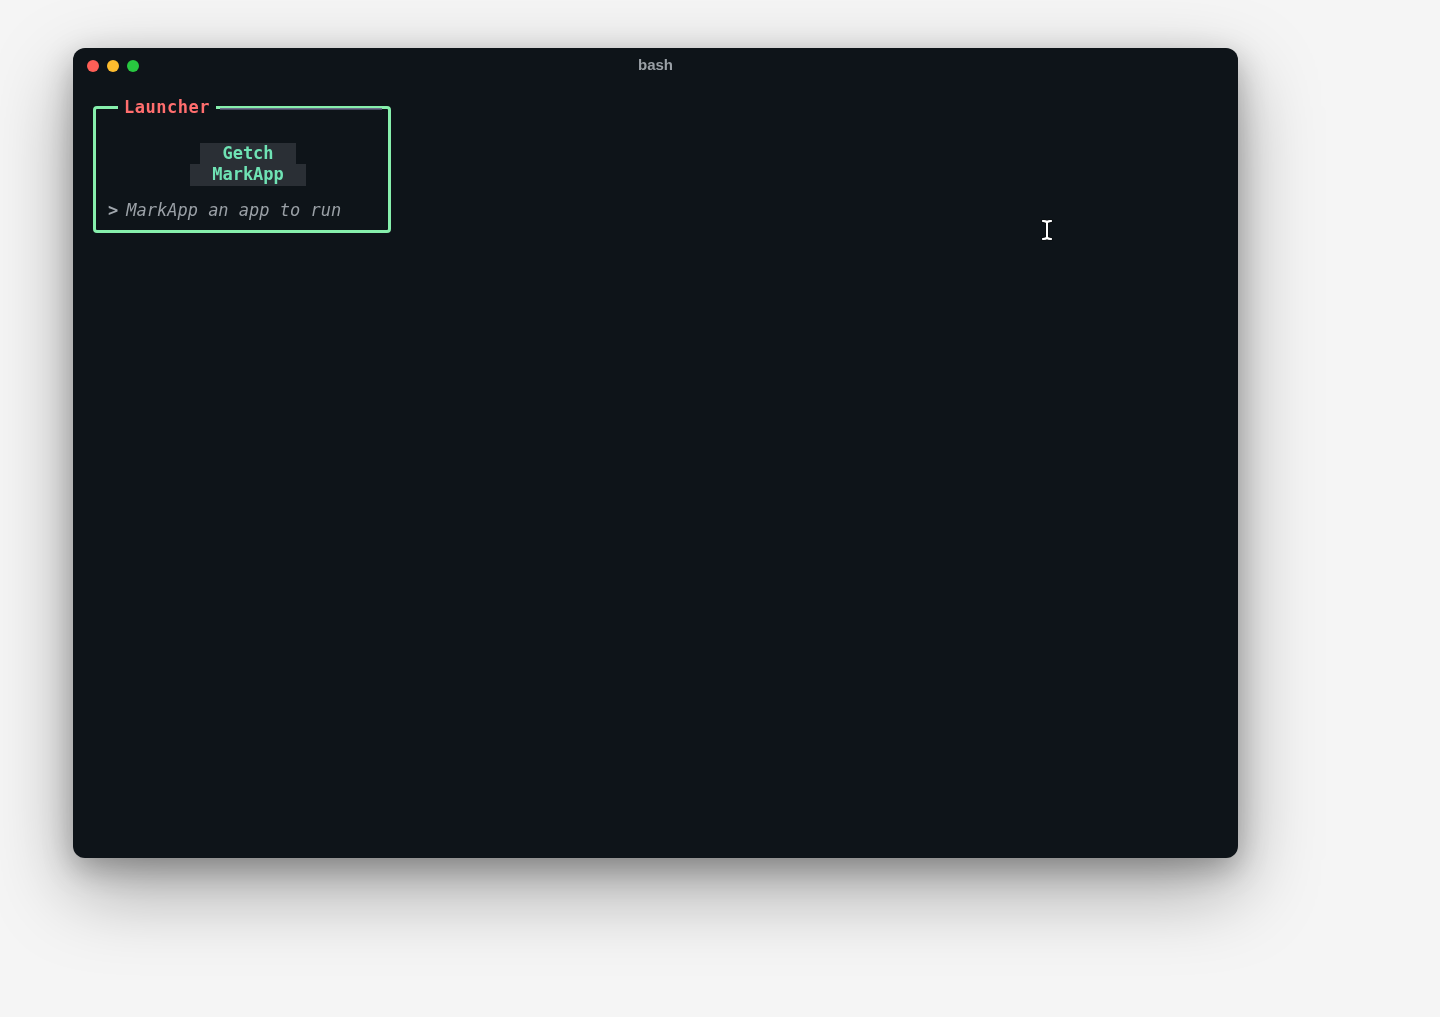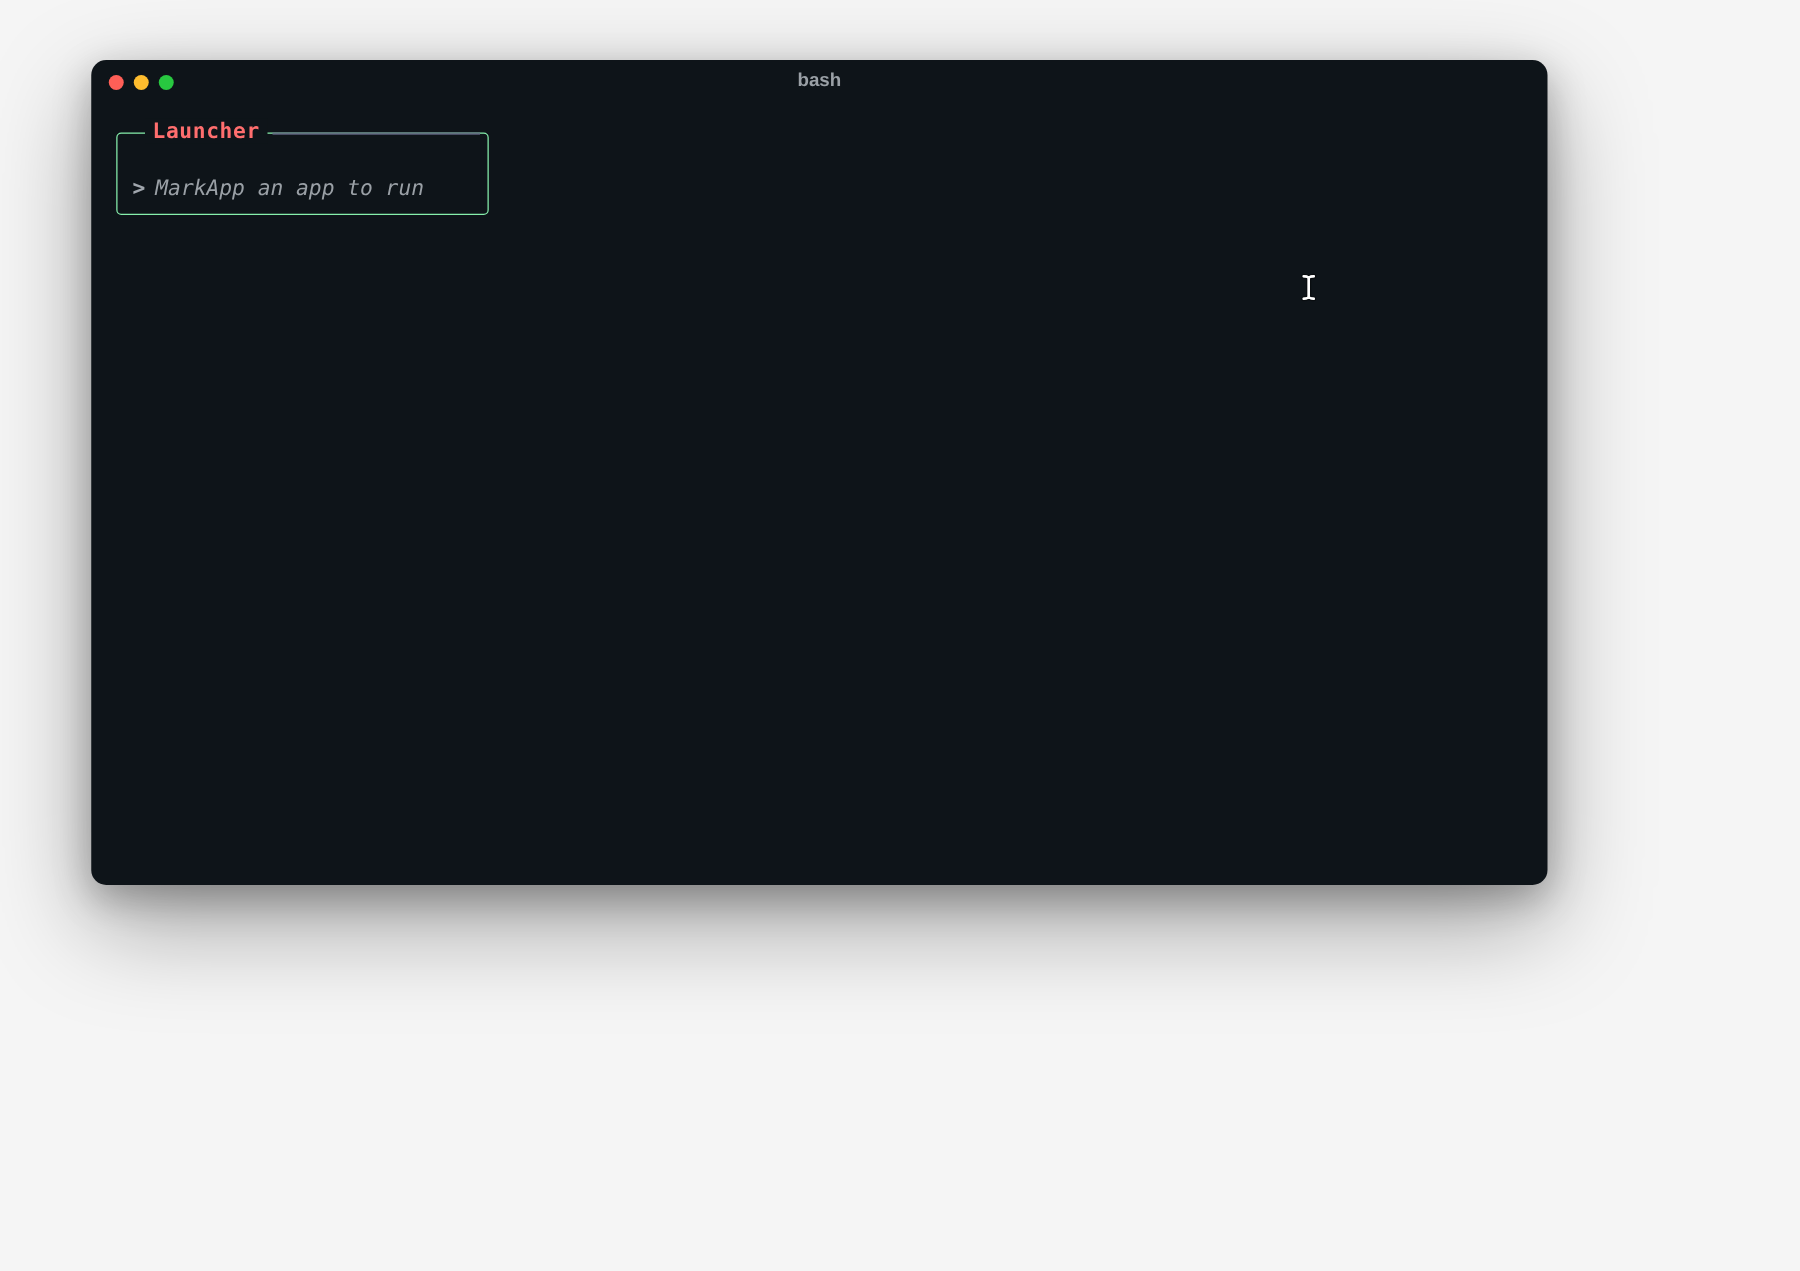--- a/index.html
+++ b/index.html
@@ -11,21 +11,21 @@
     font-family: "SF Mono", "Menlo", "Consolas", monospace;
     position: relative;
     overflow: hidden;
   }
 
   .terminal-window {
     position: absolute;
     left: 73px;
     top: 48px;
     width: 1165px;
-    height: 660px;
+    height: 810px;
     background: #0e1419;
     border-radius: 12px;
     box-shadow: 0 30px 80px rgba(0,0,0,0.35), 0 10px 30px rgba(0,0,0,0.25);
     overflow: hidden;
   }
 
   .title-bar {
     height: 30px;
     display: flex;
     align-items: center;
@@ -64,21 +64,21 @@
     padding: 10px 20px;
     font-size: 17px;
     line-height: 1.2;
     color: #d0d0d0;
   }
 
   .launcher-box {
     position: relative;
     width: 298px;
     margin-top: 18px;
-    border: 1px solid #86efac;
+    border: 3px solid #86efac;
     border-radius: 4px;
     padding: 34px 0 10px 12px;
   }
 
   .launcher-title {
     position: absolute;
     top: -12px;
     left: 22px;
     background: #0e1419;
     padding: 0 6px;
@@ -155,20 +155,28 @@
     </div>
     <div class="window-title">bash</div>
   </div>
 
   <div class="terminal-body">
 
     <div class="launcher-box">
       <div class="launcher-title">Launcher</div>
       <div class="title-rule"></div>
 
+      <div class="launcher-items">
+        <div class="launcher-item li-row1">
+          <span>Getch</span>
+        </div>
+        <div class="launcher-item li-row2">
+          <span>MarkApp</span>
+        </div>
+      </div>
 
       <div class="launcher-prompt-row">
         <span class="prompt-caret">&gt;</span>
         <span class="prompt-hint">MarkApp an app to run</span>
       </div>
     </div>
 
   </div>
 
   <div class="text-cursor">

